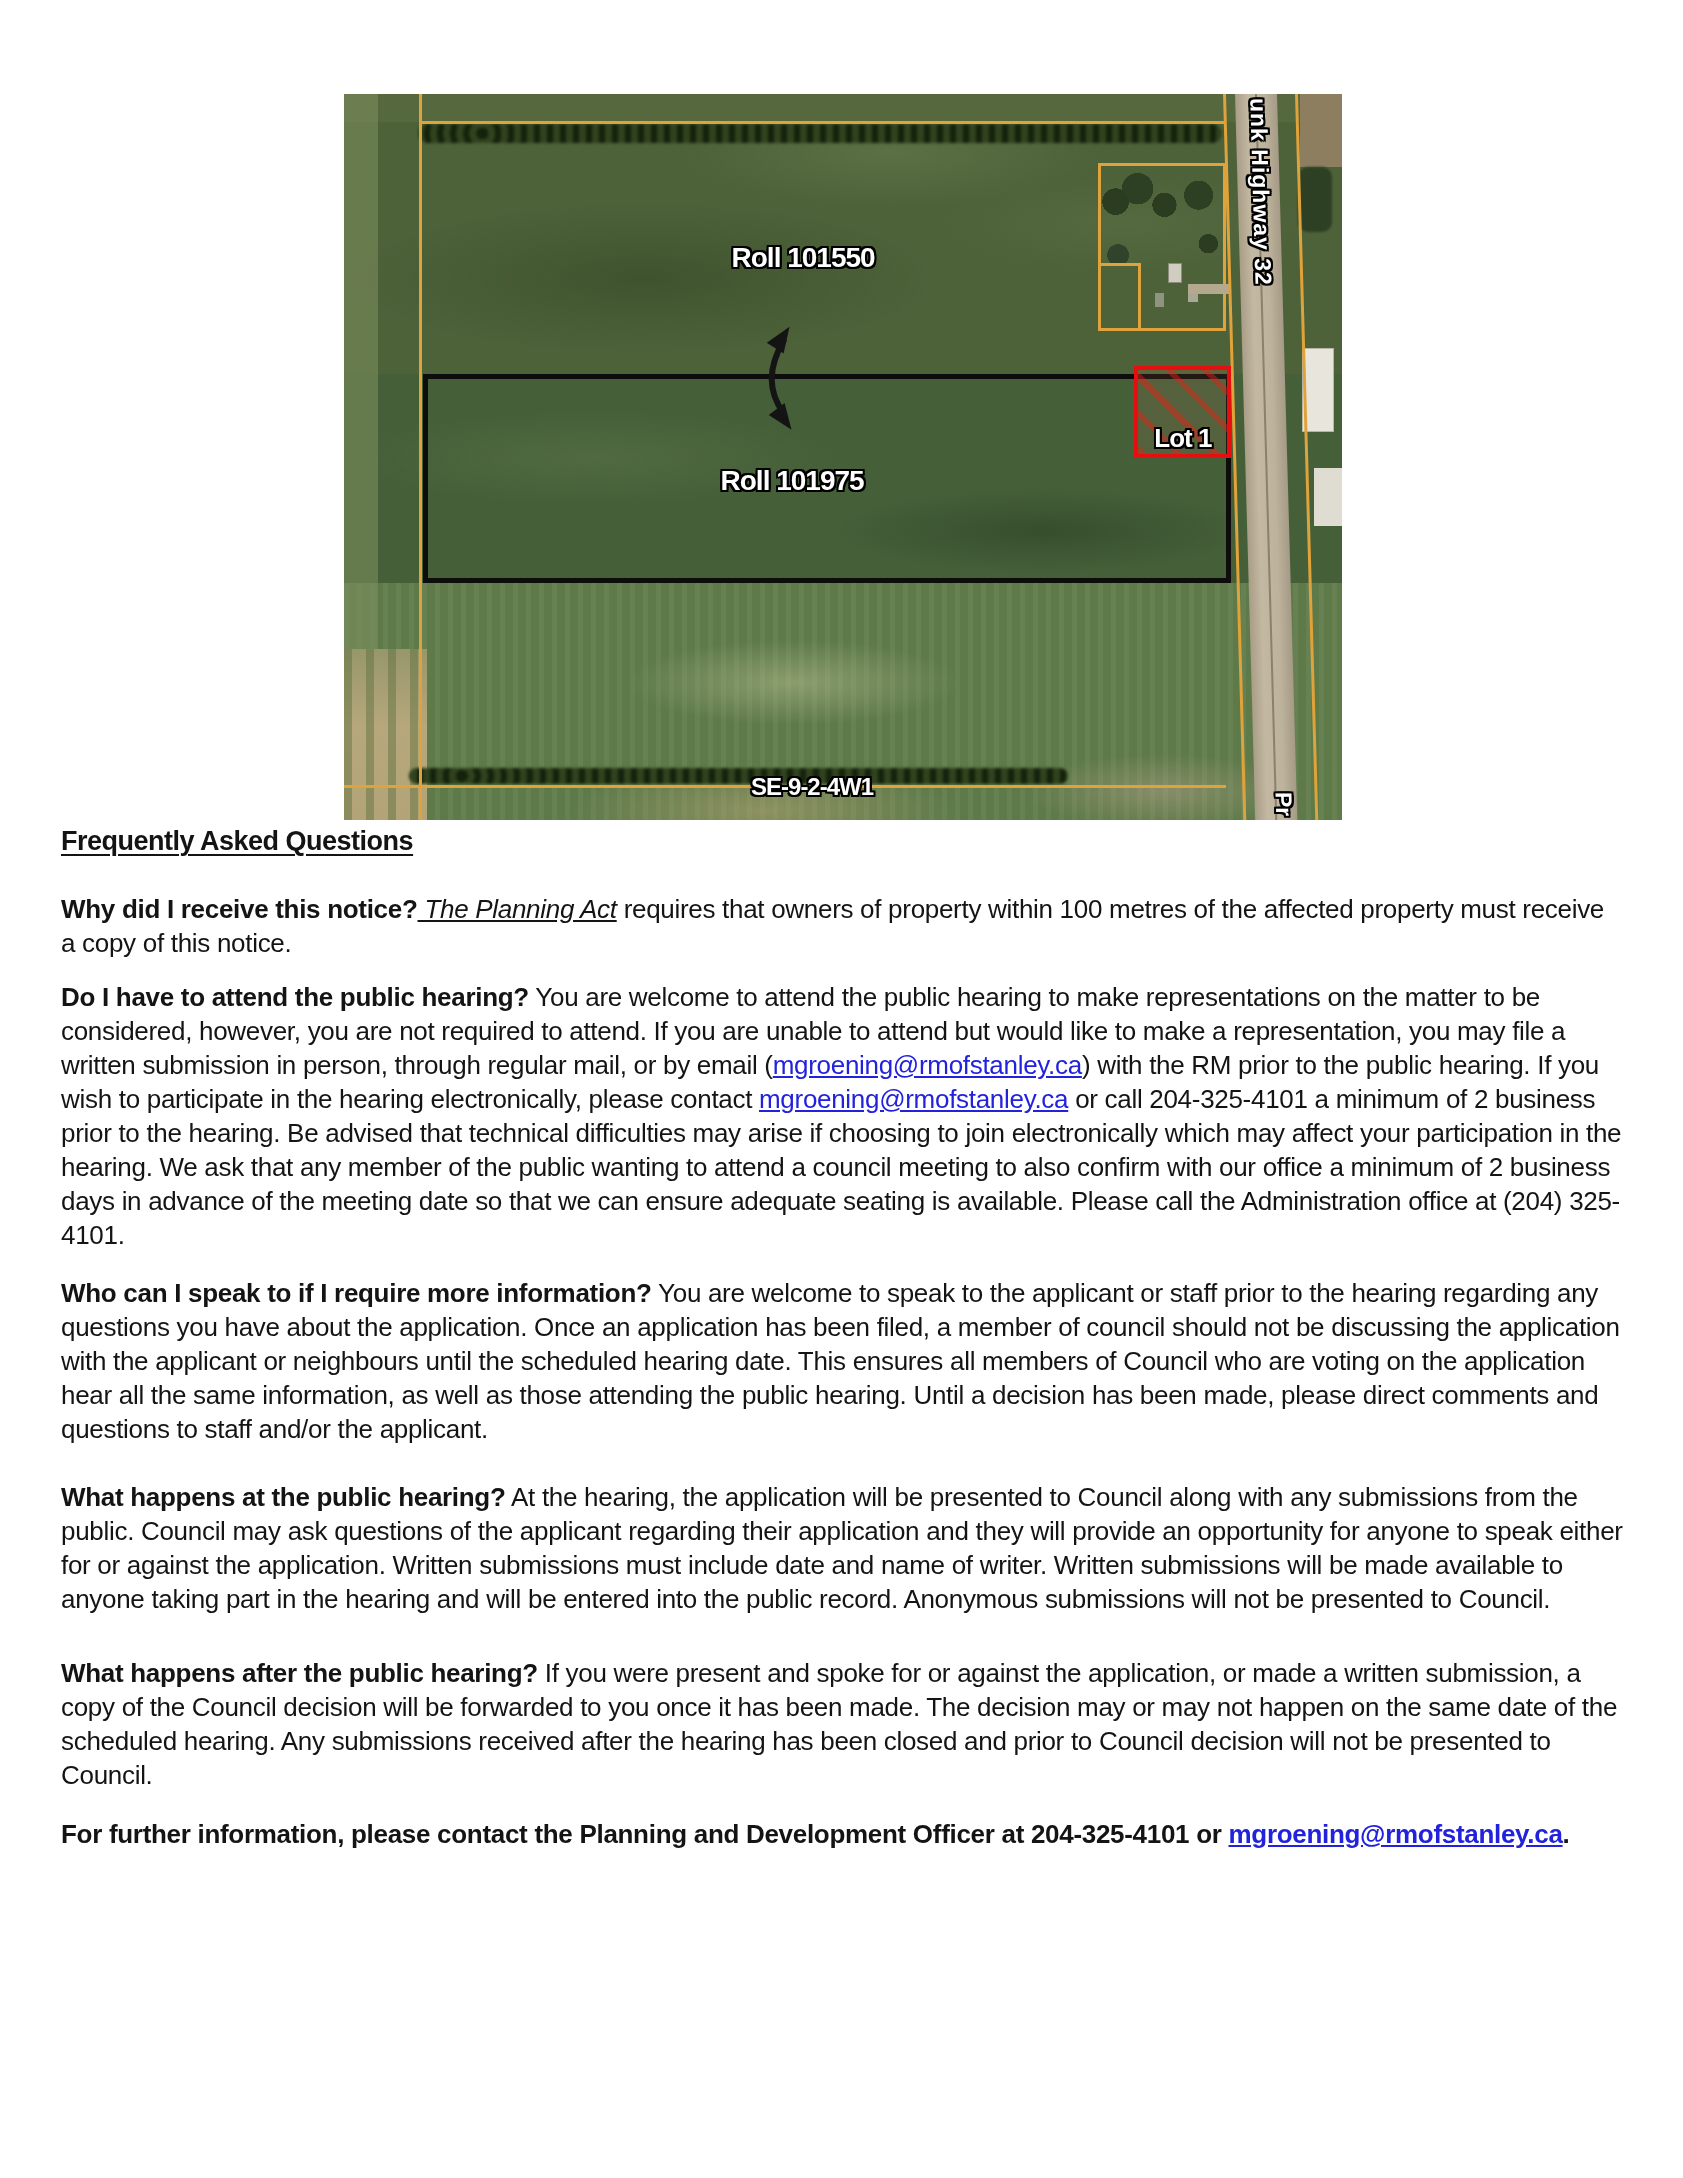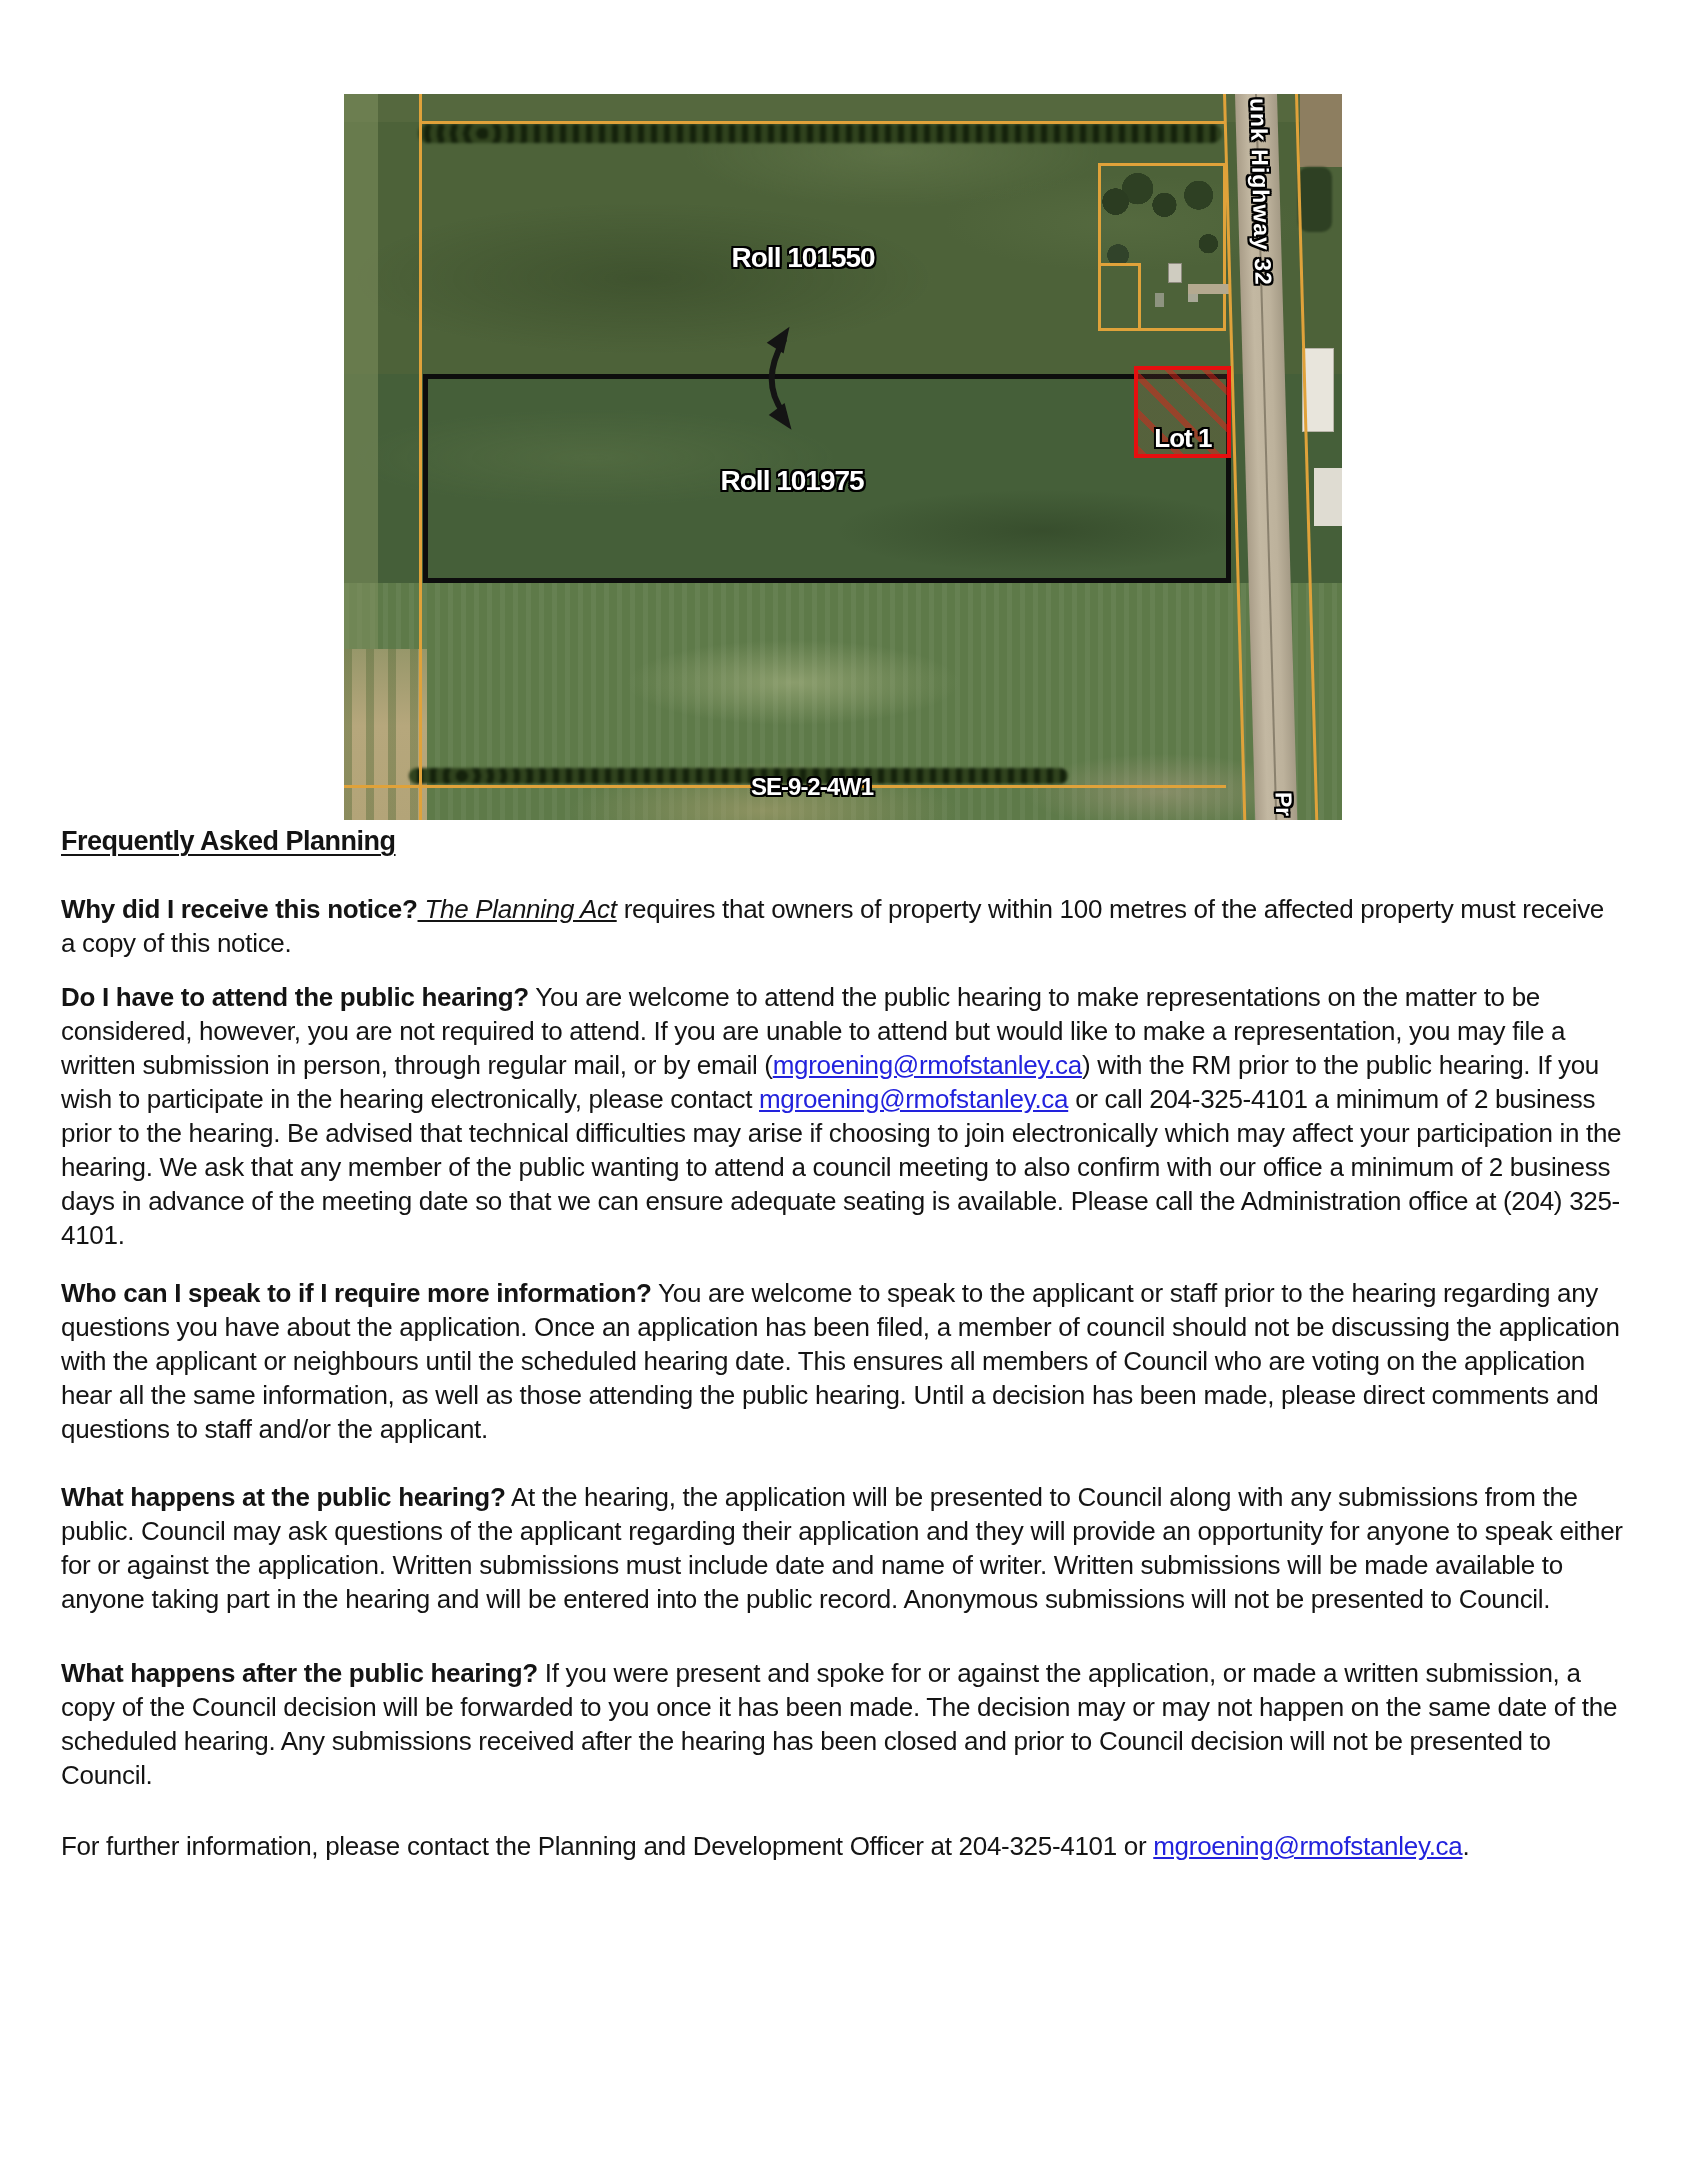--- a/index.html
+++ b/index.html
@@ -66,21 +66,21 @@
   .roll-lower{left:44.9%;top:53.3%;transform:translate(-50%,-50%);font-size:28px;letter-spacing:-1px;}
   .lot1-label{position:static;font-size:26px;letter-spacing:-1px;}
   .se-label{left:46.9%;top:95.4%;transform:translate(-50%,-50%);font-size:24px;letter-spacing:-1px;}
   .hwy-label{left:46%;top:4px;transform:translateX(-50%);writing-mode:vertical-rl;font-size:23px;letter-spacing:1px;}
   .pr-label{left:36%;bottom:4px;writing-mode:vertical-rl;font-size:23px;}
 
   
   .content{position:absolute;left:61px;top:824px;width:1564px;font-size:26px;line-height:34px;letter-spacing:-0.3px;}
   .content h1{margin:0;font-size:27px;line-height:34px;font-weight:700;text-decoration:underline;text-decoration-thickness:2px;text-underline-offset:4px;letter-spacing:-0.5px;}
   .para{margin:0;}
-  .mt1{margin-top:34px;}.mt2{margin-top:20px;}.mt3{margin-top:24px;}.mt4{margin-top:34px;}.mt5{margin-top:40px;}.mt6{margin-top:37px;}
+  .mt1{margin-top:34px;}.mt2{margin-top:20px;}.mt3{margin-top:24px;}.mt4{margin-top:34px;}.mt5{margin-top:40px;}.mt6{margin-top:25px;font-weight:bold;}
   .q{font-weight:700;}
   .it{font-style:italic;text-decoration:underline;}
   a.lnk{color:#2222dd;text-decoration:underline;cursor:pointer;}
 </style>
 </head>
 <body>
 
 <div class="map">
   <div class="f-top"></div>
   <div class="f-upper"></div>
@@ -120,21 +120,21 @@
     <path d="M 444 249 Q 420 290 444 322" fill="none" stroke="#141414" stroke-width="6" stroke-linecap="round"></path>
     <polygon points="450,235 444,262 427,251" fill="#141414"></polygon>
     <polygon points="452,339 429,324 445,312" fill="#141414"></polygon>
   </svg>
   <div class="map-label roll-upper">Roll 101550</div>
   <div class="map-label roll-lower">Roll 101975</div>
   <div class="map-label se-label">SE-9-2-4W1</div>
 </div>
 
 <div class="content">
-  <h1>Frequently Asked Planning</h1>
+  <h1>Frequently Asked Questions</h1>
 
   <p class="para mt1"><span class="q">Why did I receive this notice?</span><span class="it">  The Planning Act</span><span> requires that owners of property within 100 metres of the affected property must receive a copy of this notice.</span></p>
 
   <p class="para mt2"><span class="q">Do I have to attend the public hearing?</span><span> You are welcome to attend the public hearing to make representations on the matter to be considered, however, you are not required to attend.  If you are unable to attend but would like to make a representation, you may file a written submission in person, through regular mail, or by email (</span><a class="lnk">mgroening@rmofstanley.ca</a><span>) with the RM prior to the public hearing.  If you wish to participate in the hearing electronically, please contact </span><a class="lnk">mgroening@rmofstanley.ca</a><span> or call 204-325-4101 a minimum of 2 business prior to the hearing.   Be advised that technical difficulties may arise if choosing to join electronically which may affect your participation in the hearing.  We ask that any member of the public wanting to attend a council meeting to also confirm with our office a minimum of 2 business days in advance of the meeting date so that we can ensure adequate seating is available.  Please call the Administration office at (204) 325-4101.</span></p>
 
   <p class="para mt3"><span class="q">Who can I speak to if I require more information?</span><span> You are welcome to speak to the applicant or staff prior to the hearing regarding any questions you have about the application.  Once an application has been filed, a member of council should not be discussing the application with the applicant or neighbours until the scheduled hearing date.  This ensures all members of Council who are voting on the application hear all the same information, as well as those attending the public hearing.  Until a decision has been made, please direct comments and questions to staff and/or the applicant.</span></p>
 
   <p class="para mt4"><span class="q">What happens at the public hearing?</span><span> At the hearing, the application will be presented to Council along with any submissions from the public.  Council may ask questions of the applicant regarding their application and they will provide an opportunity for anyone to speak either for or against the application.  Written submissions must include date and name of writer. Written submissions will be made available to anyone taking part in the hearing and will be entered into the public record.  Anonymous submissions will not be presented to Council.</span></p>
 
   <p class="para mt5"><span class="q">What happens after the public hearing?</span><span> If you were present and spoke for or against the application, or made a written submission, a copy of the Council decision will be forwarded to you once it has been made.  The decision may or may not happen on the same date of the scheduled hearing.  Any submissions received after the hearing has been closed and prior to Council decision will not be presented to Council.</span></p>

